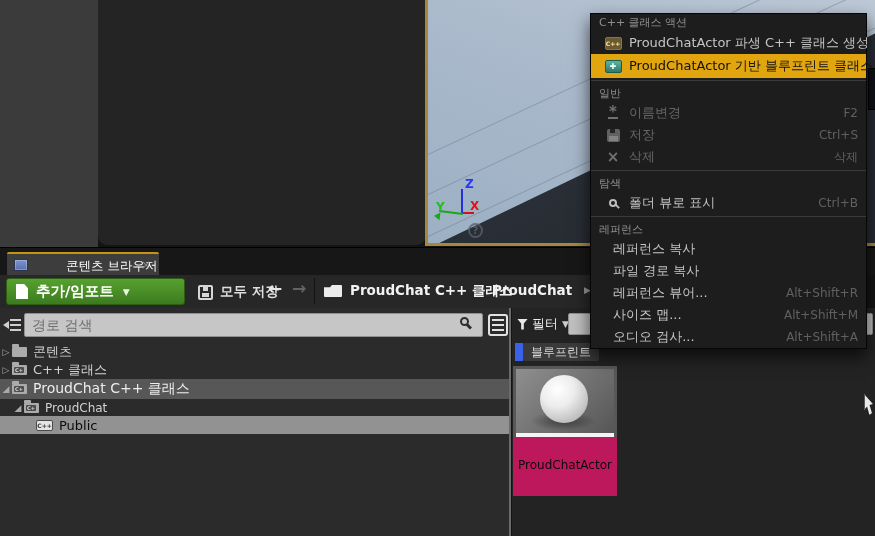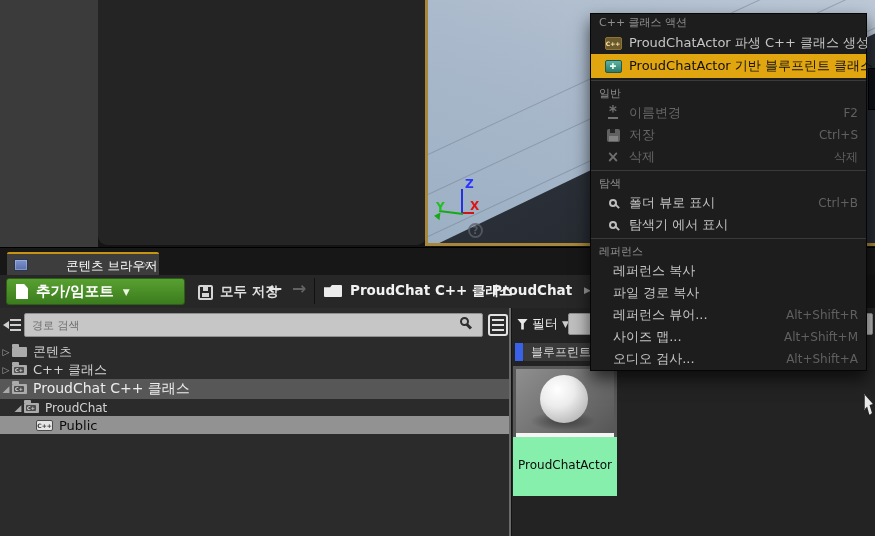--- a/index.html
+++ b/index.html
@@ -77,21 +77,21 @@
   #crumb-arrow-2{left:584px;}
 
   
   #cb-left{position:absolute;left:0;top:308px;width:509px;height:228px;background:#2b2b2b;}
   #sources-toggle{position:absolute;left:3px;top:10px;width:18px;height:15px;}
   #sources-toggle .bar{position:absolute;right:0;width:11px;height:2px;background:#cfcfcf;}
   #sources-toggle .b1{top:1px;} #sources-toggle .b2{top:6px;} #sources-toggle .b3{top:11px;}
   #sources-toggle .arr{position:absolute;left:0;top:3px;width:0;height:0;border-top:4px solid transparent;
         border-bottom:4px solid transparent;border-right:6px solid #cfcfcf;}
   #path-search{position:absolute;left:24px;top:5px;width:459px;height:24px;background:#c6c6c6;
-               border:1px solid #8f8f8f;border-radius:2px;color:#6e6e6e;font-size:11px;
+               border:1px solid #8f8f8f;border-radius:2px;color:#6e6e6e;font-size:14px;
                padding:3px 24px 3px 7px;font-family:inherit;}
   #path-search::placeholder{color:#6e6e6e;opacity:1;}
   .mag-icon{width:9px;height:9px;border:2px solid #2e2e2e;border-radius:50%;position:relative;}
   .mag-icon:after{content:"";position:absolute;width:6px;height:2.5px;background:#2e2e2e;
                   transform:rotate(45deg);right:-5px;bottom:-3px;}
   #path-search-mag{position:absolute;left:460px;top:9px;}
   #view-options-btn{position:absolute;left:488px;top:6px;width:20px;height:22px;border:2px solid #e2e2e2;
                     border-radius:3px;}
   #view-options-btn .ln{position:absolute;left:2px;right:2px;height:2px;background:#e2e2e2;}
   #view-options-btn .l1{top:3px;} #view-options-btn .l2{top:8px;} #view-options-btn .l3{top:13px;}
@@ -130,21 +130,21 @@
   #bp-chip{position:absolute;left:11px;top:35px;height:18px;background:#3a3a3a;border-radius:2px;
            padding:0 8px;font-size:12px;color:#d8d8d8;line-height:18px;white-space:nowrap;}
   #asset-tile{position:absolute;left:1px;top:58px;width:104px;height:130px;background:#585858;}
   #asset-thumb{position:absolute;left:3px;top:3px;width:98px;height:64px;
                background:linear-gradient(135deg,#8f8f8f 0%,#565656 100%);overflow:hidden;}
   #sphere-shadow{position:absolute;left:14px;top:42px;width:66px;height:20px;
                background:radial-gradient(ellipse at center,rgba(15,15,15,.5) 0%,rgba(15,15,15,0) 70%);}
   #sphere{position:absolute;left:24px;top:6px;width:48px;height:48px;border-radius:50%;
           background:radial-gradient(circle at 36% 30%,#ffffff 0%,#ececec 38%,#c2c2c2 72%,#a2a2a2 100%);}
   #asset-underline{position:absolute;left:3px;top:67px;width:98px;height:4px;background:#f4f4f4;}
-  #asset-label-zone{position:absolute;left:0;top:71px;width:104px;height:59px;background:#86efac;}
+  #asset-label-zone{position:absolute;left:0;top:71px;width:104px;height:59px;background:#be185d;}
   #asset-label{position:absolute;left:0;top:21px;width:104px;text-align:center;font-size:12px;color:#0b0b0b;}
 
   
   #context-menu{position:absolute;left:590px;top:13px;width:277px;background:#1d1d1d;
                 border:1px solid #060606;box-shadow:0 8px 16px rgba(0,0,0,.65);z-index:40;}
   .menu-header{height:18px;line-height:18px;padding-left:8px;font-size:11px;color:#8f8f8f;
                white-space:nowrap;}
   .menu-header.with-sep{height:22px;line-height:26px;border-top:1px solid #3a3a3a;margin-top:2px;}
   .menu-item{height:22px;display:flex;align-items:center;padding:0 8px 0 12px;font-size:13px;
              color:#c5c5c5;white-space:nowrap;}
@@ -352,26 +352,20 @@
     </div>
 
     <div class="menu-header with-sep">탐색</div>
     <div class="menu-item">
       <div class="mi-icon">
           <div class="mag-glyph"></div>
         </div>
       <div class="mi-label">폴더 뷰로 표시</div>
       <div class="mi-shortcut">Ctrl+B</div>
     </div>
-    <div class="menu-item">
-      <div class="mi-icon">
-          <div class="mag-glyph"></div>
-        </div>
-      <div class="mi-label">탐색기 에서 표시</div>
-    </div>
 
     <div class="menu-header with-sep">레퍼런스</div>
     <div class="menu-item no-icon">
       <div class="mi-label">레퍼런스 복사</div>
     </div>
     <div class="menu-item no-icon">
       <div class="mi-label">파일 경로 복사</div>
     </div>
     <div class="menu-item no-icon">
       <div class="mi-label">레퍼런스 뷰어...</div>

